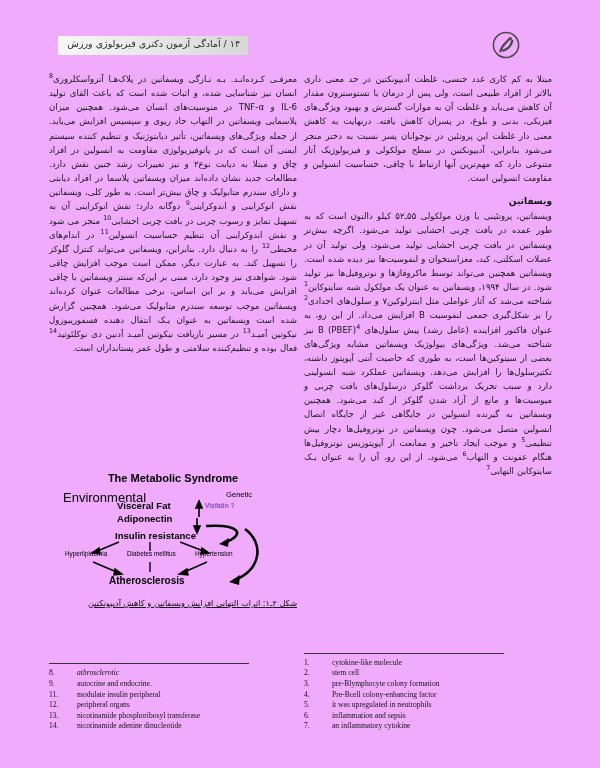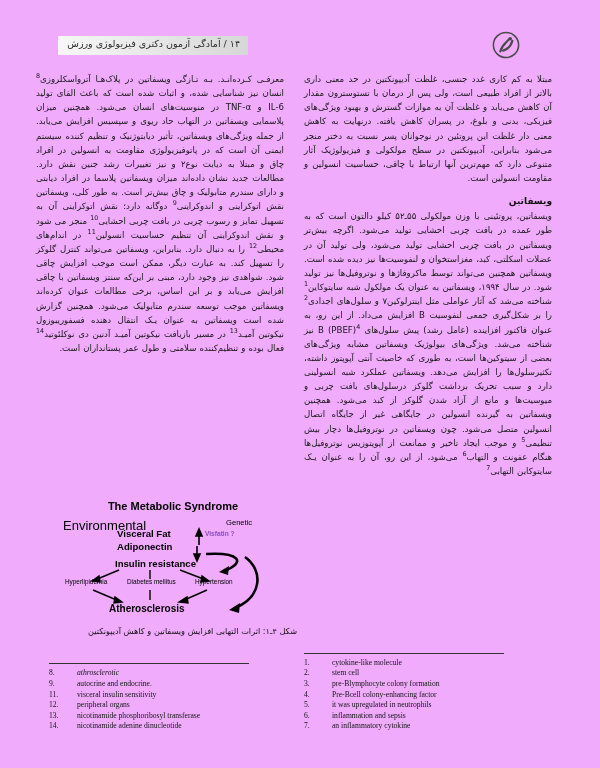--- a/index.html
+++ b/index.html
@@ -54,21 +54,21 @@
   
   .col {
     position: absolute;
     top: 72px;
     width: 248px;
     direction: rtl;
     text-align: justify;
     text-align-last: right;
   }
   .col-right { right: 48px; }
-  .col-left  { right: 316px; }
+  .col-left  { right: 303px; }
 
   .para {
     font-size: 8.6px;
     line-height: 14.15px;
     margin: 0 0 0 0;
     text-align: justify;
     text-align-last: right;
     color: #171717;
     word-spacing: 0.4px;
   }
@@ -84,23 +84,24 @@
   sup.fn {
     font-size: 6.4px;
     vertical-align: super;
     line-height: 0;
   }
 
   
   .figure {
     position: absolute;
     right: 303px;
-    top: 500px;
+    top: 472px;
     width: 248px;
     direction: ltr;
+    text-decoration: underline;
   }
   .fig-canvas {
     position: relative;
     width: 248px;
     height: 122px;
   }
   .fig-title {
     position: absolute;
     left: 0; right: 0;
     top: 0;
@@ -272,21 +273,21 @@
         <li>
           <span class="fn-num">8.</span>
           <span class="fn-txt fn-italic">athrosclerotic</span>
         </li>
         <li>
           <span class="fn-num">9.</span>
           <span class="fn-txt">autocrine and endocrine.</span>
         </li>
         <li>
           <span class="fn-num">11.</span>
-          <span class="fn-txt">visceral insulin sensitivity</span>
+          <span class="fn-txt">modulate insulin peripheral</span>
         </li>
         <li>
           <span class="fn-num">12.</span>
           <span class="fn-txt">peripheral organs</span>
         </li>
         <li>
           <span class="fn-num">13.</span>
           <span class="fn-txt">nicotinamide phosphoribosyl transferase</span>
         </li>
         <li>

